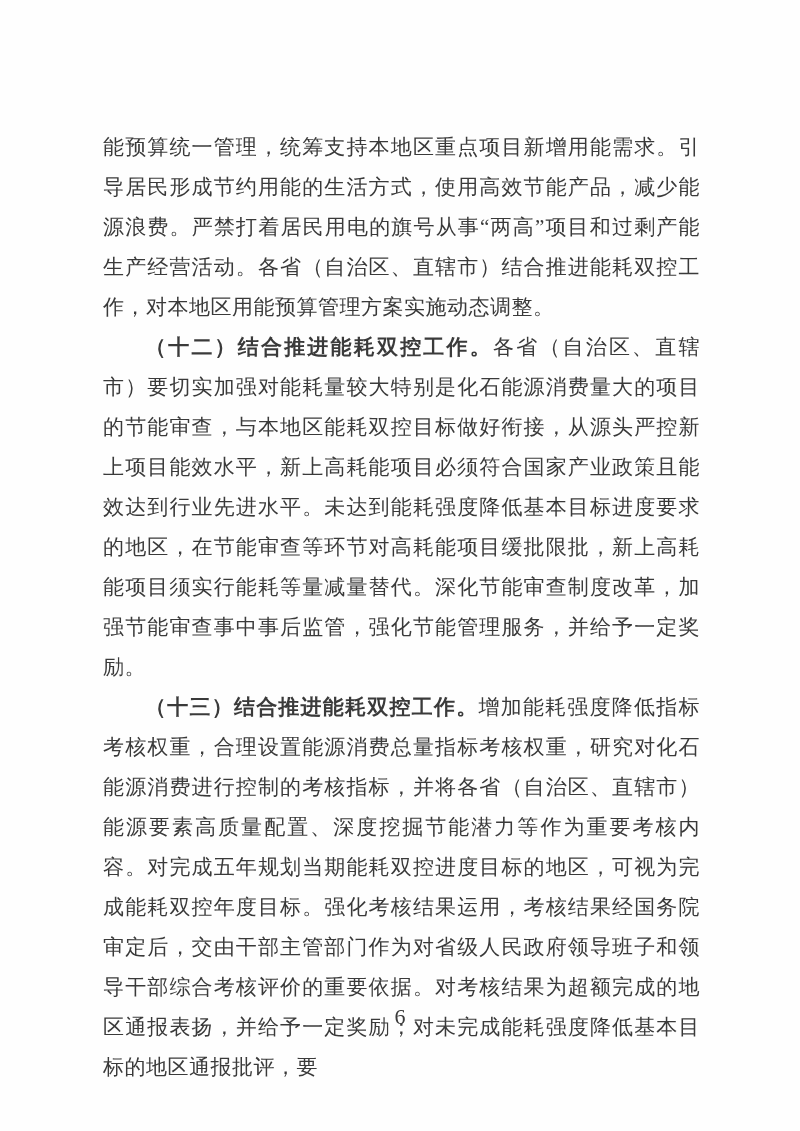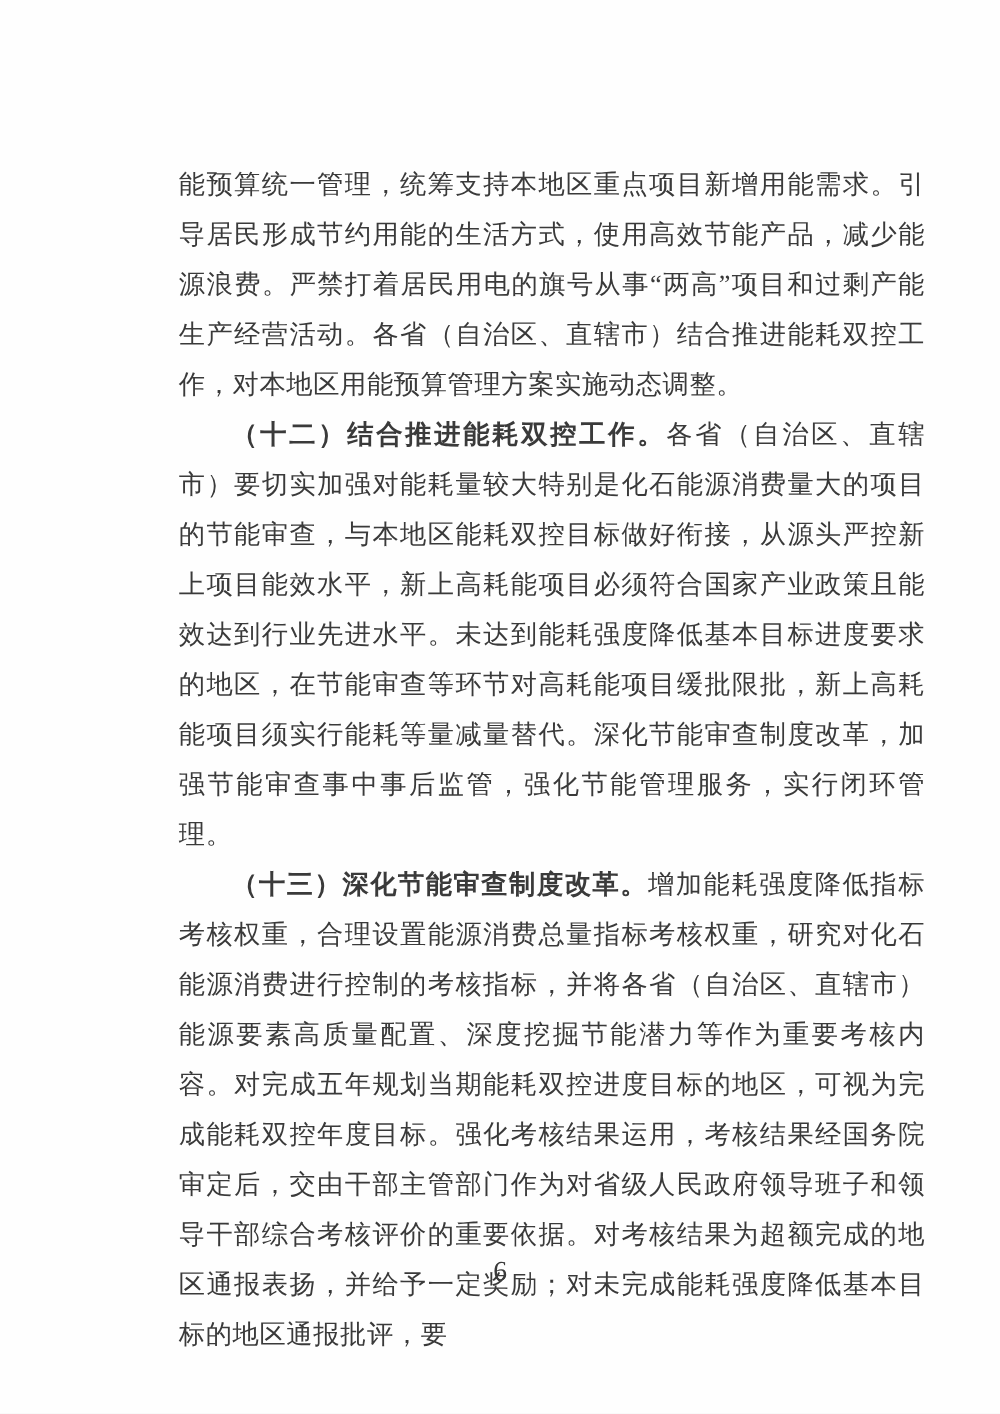--- a/index.html
+++ b/index.html
@@ -15,21 +15,20 @@
     background: #fefefe;
     overflow: hidden;
     font-family: "Liberation Serif", "DejaVu Serif", serif;
     color: #3a3a3a;
   }
   .content {
     position: absolute;
     top: 127px;
     left: 103px;
     width: 597px;
-    margin-left: 40px;
   }
   .para {
     margin: 0;
     font-size: 21px;
     line-height: 40px;
     letter-spacing: 0.5px;
     text-align: justify;
     text-justify: inter-ideograph;
   }
   .para.indent {
@@ -50,20 +49,20 @@
   }
 </style>
 </head>
 <body>
 
 <div class="page">
   <div class="content">
 
     <p class="para"><span class="para-body">能预算统一管理，统筹支持本地区重点项目新增用能需求。引导居民形成节约用能的生活方式，使用高效节能产品，减少能源浪费。严禁打着居民用电的旗号从事“两高”项目和过剩产能生产经营活动。各省（自治区、直辖市）结合推进能耗双控工作，对本地区用能预算管理方案实施动态调整。</span></p>
 
-    <p class="para indent"><span class="para-heading">（十二）结合推进能耗双控工作。</span><span class="para-body">各省（自治区、直辖市）要切实加强对能耗量较大特别是化石能源消费量大的项目的节能审查，与本地区能耗双控目标做好衔接，从源头严控新上项目能效水平，新上高耗能项目必须符合国家产业政策且能效达到行业先进水平。未达到能耗强度降低基本目标进度要求的地区，在节能审查等环节对高耗能项目缓批限批，新上高耗能项目须实行能耗等量减量替代。深化节能审查制度改革，加强节能审查事中事后监管，强化节能管理服务，实行闭环管理。</span></p>
+    <p class="para indent"><span class="para-heading">（十二）结合推进能耗双控工作。</span><span class="para-body">各省（自治区、直辖市）要切实加强对能耗量较大特别是化石能源消费量大的项目的节能审查，与本地区能耗双控目标做好衔接，从源头严控新上项目能效水平，新上高耗能项目必须符合国家产业政策且能效达到行业先进水平。未达到能耗强度降低基本目标进度要求的地区，在节能审查等环节对高耗能项目缓批限批，新上高耗能项目须实行能耗等量减量替代。深化节能审查制度改革，加强节能审查事中事后监管，强化节能管理服务，并给予一定奖励。</span></p>
 
-    <p class="para indent"><span class="para-heading">（十三）深化节能审查制度改革。</span><span class="para-body">增加能耗强度降低指标考核权重，合理设置能源消费总量指标考核权重，研究对化石能源消费进行控制的考核指标，并将各省（自治区、直辖市）能源要素高质量配置、深度挖掘节能潜力等作为重要考核内容。对完成五年规划当期能耗双控进度目标的地区，可视为完成能耗双控年度目标。强化考核结果运用，考核结果经国务院审定后，交由干部主管部门作为对省级人民政府领导班子和领导干部综合考核评价的重要依据。对考核结果为超额完成的地区通报表扬，并给予一定奖励；对未完成能耗强度降低基本目标的地区通报批评，要</span></p>
+    <p class="para indent"><span class="para-heading">（十三）结合推进能耗双控工作。</span><span class="para-body">增加能耗强度降低指标考核权重，合理设置能源消费总量指标考核权重，研究对化石能源消费进行控制的考核指标，并将各省（自治区、直辖市）能源要素高质量配置、深度挖掘节能潜力等作为重要考核内容。对完成五年规划当期能耗双控进度目标的地区，可视为完成能耗双控年度目标。强化考核结果运用，考核结果经国务院审定后，交由干部主管部门作为对省级人民政府领导班子和领导干部综合考核评价的重要依据。对考核结果为超额完成的地区通报表扬，并给予一定奖励；对未完成能耗强度降低基本目标的地区通报批评，要</span></p>
 
   </div>
 
   <div class="page-number">6</div>
 </div>
 
 </body></html>

